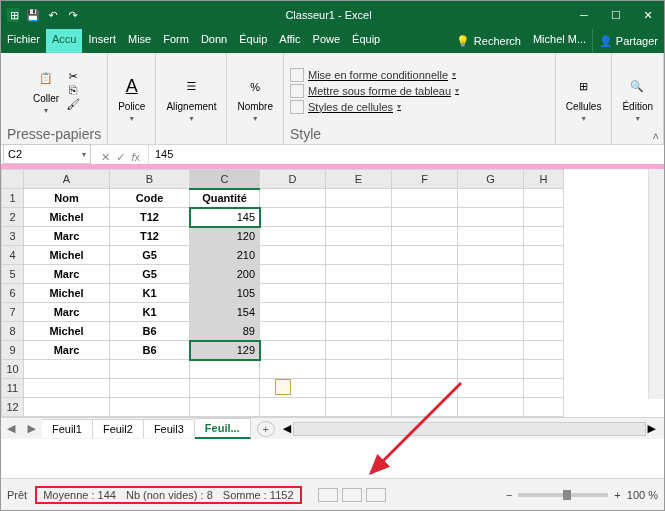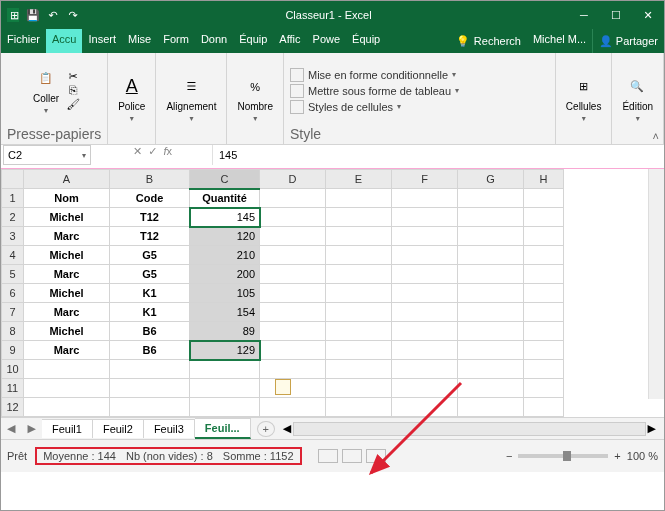--- a/index.html
+++ b/index.html
@@ -21,21 +21,21 @@
 .group .glabel{font-size:14px;color:#666;margin-top:2px;white-space:nowrap;}
 .group .gbody{flex:1;display:flex;align-items:center;gap:4px;}
 .btn-lg{display:flex;flex-direction:column;align-items:center;gap:2px;padding:2px 4px;}
 .btn-lg .cap{font-size:10px;white-space:nowrap;}
 .icon-box{width:24px;height:24px;display:inline-flex;align-items:center;justify-content:center;}
 .mini{width:14px;height:14px;border:1px solid #bbb;display:inline-block;}
 .vert{display:flex;flex-direction:column;gap:2px;}
 .stylelist{display:flex;flex-direction:column;gap:2px;font-size:10px;color:#333;}
 .stylelist div{display:flex;align-items:center;gap:4px;white-space:nowrap;}
 .collapse-rib{position:absolute;right:4px;bottom:2px;color:#666;}
-.namebox-row{height:24px;background:#fff;border-bottom:1px solid #f9a8d4;display:flex;align-items:flex-start;gap:32px;}
+.namebox-row{height:24px;background:#fff;border-bottom:5px solid #f9a8d4;display:flex;align-items:flex-end;}
 .namebox{width:88px;height:20px;border:1px solid #ccc;margin:0 2px;padding:2px 4px;display:flex;align-items:center;justify-content:space-between;}
 .fxbtns{display:flex;gap:6px;padding:0 8px;color:#888;}
 .formula{flex:1;padding:2px 6px;border-left:1px solid #e0e0e0;height:20px;display:flex;align-items:center;}
 .grid-wrap{position:relative;background:#fff;overflow:hidden;}
 .grid{border-collapse:collapse;table-layout:fixed;}
 .grid th,.grid td{border:1px solid #d4d4d4;height:19px;font-size:11px;font-weight:normal;}
 .grid th{background:#eaeaea;text-align:center;color:#333;}
 .grid .rowh{width:22px;background:#eaeaea;text-align:center;}
 .grid td{padding:0 4px;background:#fff;}
 .grid td.txt{text-align:center;font-weight:bold;}
@@ -46,21 +46,21 @@
 .sel-border{outline:2px solid #1a7a46;outline-offset:-1px;}
 .col-sel-hdr{background:#d0d0d0!important;border-bottom:2px solid #1a7a46!important;}
 .active-cell{background:#fff!important;outline:2px solid #1a7a46;outline-offset:-1px;}
 .tabsrow{height:22px;background:#f3f3f3;border-top:1px solid #d4d4d4;display:flex;align-items:center;font-size:11px;}
 .tabsrow .navbtn{padding:0 6px;color:#777;}
 .tabsrow .sheet{padding:3px 10px;border-right:1px solid #d4d4d4;border-top:1px solid #d4d4d4;background:#fff;}
 .tabsrow .sheet.active{border-bottom:2px solid #1a7a46;color:#1a7a46;font-weight:bold;}
 .tabsrow .addsheet{padding:0 8px;color:#666;border:1px solid #ccc;border-radius:50%;width:16px;height:16px;display:flex;align-items:center;justify-content:center;margin-left:6px;}
 .hscroll{flex:1;display:flex;align-items:center;gap:2px;padding:0 8px;}
 .hscroll .track{flex:1;height:14px;background:#e8e8e8;border:1px solid #ccc;}
-.statusbar{height:22px;background:#f3f3f3;border-top:1px solid #d4d4d4;display:flex;align-items:center;padding:16px 6px;font-size:10px;color:#444;gap:8px;}
+.statusbar{height:22px;background:#f3f3f3;border-top:1px solid #d4d4d4;display:flex;align-items:center;padding:16px 6px;font-size:10px;color:#444;gap:8px;margin-top:39px;}
 .statusbar .stats{border:2px solid #d23;padding:1px 6px;display:flex;gap:10px;text-align:right;}
 .statusbar .views{display:flex;gap:4px;margin-left:8px;}
 .statusbar .views span{width:20px;height:14px;border:1px solid #bbb;display:inline-block;}
 .statusbar .zoom{display:flex;align-items:center;gap:6px;margin-left:auto;}
 .statusbar .slider{width:90px;height:4px;background:#ccc;position:relative;}
 .statusbar .slider::after{content:"";position:absolute;left:50%;top:-3px;width:8px;height:10px;background:#888;}
 .red-arrow{position:absolute;left:360px;top:372px;pointer-events:none;}
 .vtrack{position:absolute;right:0;top:168px;width:16px;height:230px;background:#f0f0f0;border-left:1px solid #ddd;}
 .paste-badge{position:absolute;left:274px;top:378px;width:16px;height:16px;border:1px solid #c9a24a;background:#fffbe8;}
 svg{display:block;}
@@ -153,21 +153,21 @@
     <div class="gbody">
         <div class="btn-lg">
           <span class="icon-box">%</span>
           <span class="cap">Nombre</span>
           <span class="dd">▾</span>
         </div>
       </div>
     <div class="glabel"></div>
   </div>
   <div class="group" style="flex:1;align-items:stretch;">
-    <div class="gbody" style="justify-content:flex-start;">
+    <div class="gbody" style="justify-content:flex-start;text-decoration:underline;">
       <div class="stylelist">
         <div>
             <span class="mini"></span>
             <span>Mise en forme conditionnelle</span> 
             <span class="dd">▾</span>
           </div>
         <div>
             <span class="mini"></span>
             <span>Mettre sous forme de tableau</span> 
             <span class="dd">▾</span>

